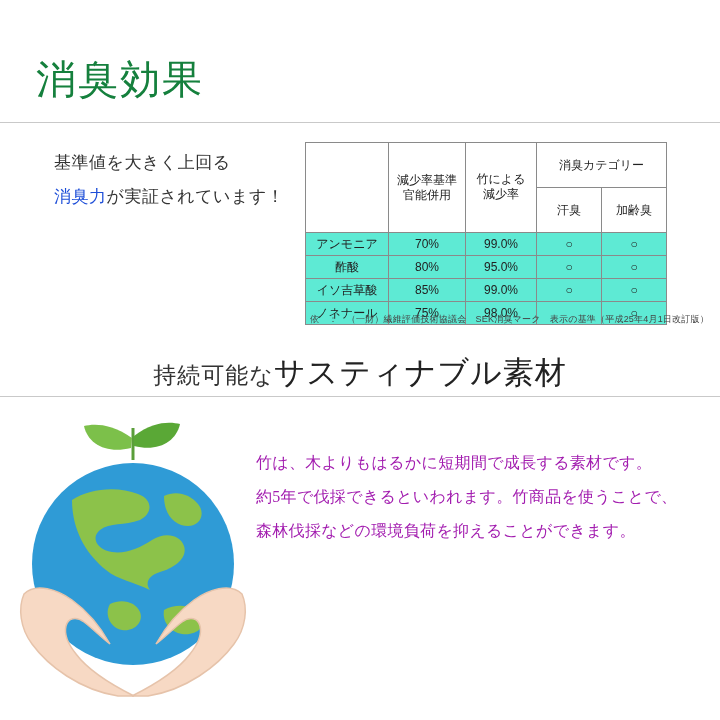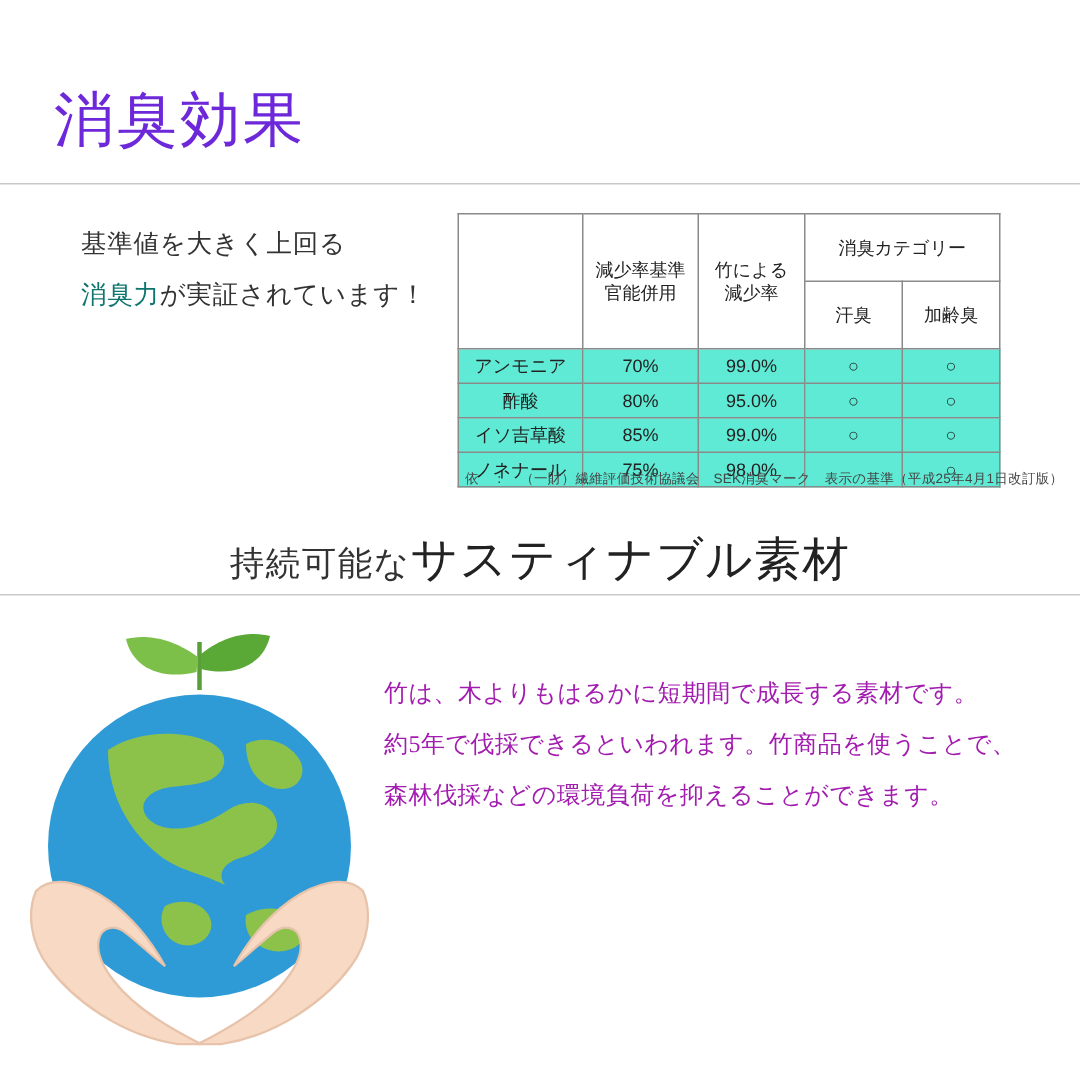--- a/index.html
+++ b/index.html
@@ -20,21 +20,21 @@
     height: 720px;
   }
 
   
   .section1-title {
     position: absolute;
     left: 36px;
     top: 52px;
     font-size: 40px;
     letter-spacing: 2px;
-    color: #6d28d9;
+    color: #15803d;
     font-weight: 400;
     font-family: "Liberation Serif", serif;
   }
   .rule {
     position: absolute;
     left: 0;
     width: 720px;
     height: 1px;
     background: #c9c9c9;
   }
@@ -47,21 +47,21 @@
     left: 38px;
     top: 146px;
     font-size: 17px;
     line-height: 34px;
     color: #333;
     font-family: "Liberation Serif", serif;
     letter-spacing: 0.5px;
     margin-left: 16px;
   }
   .lead .green {
-    color: #0f766e;
+    color: #1d4ed8;
   }
 
   
   .table-wrap {
     position: absolute;
     left: 305px;
     top: 142px;
   }
   table.deo {
     border-collapse: collapse;
@@ -80,21 +80,21 @@
   table.deo th {
     height: 44px;
     background: #fff;
   }
   table.deo td {
     height: 22px;
     background: #5eead4;
   }
   .col-item { width: 82px; }
   .col-std  { width: 76px; }
-  .col-take { width: 70px; }
+  .col-take { width: 70px; font-family: Liberation Mono, monospace; }
   .col-cat  { width: 64px; }
   .cat-head { height: 20px; }
   .sub-head { height: 22px; }
   .circle {
     font-size: 12px;
     color: #222;
   }
 
   
   .source {

